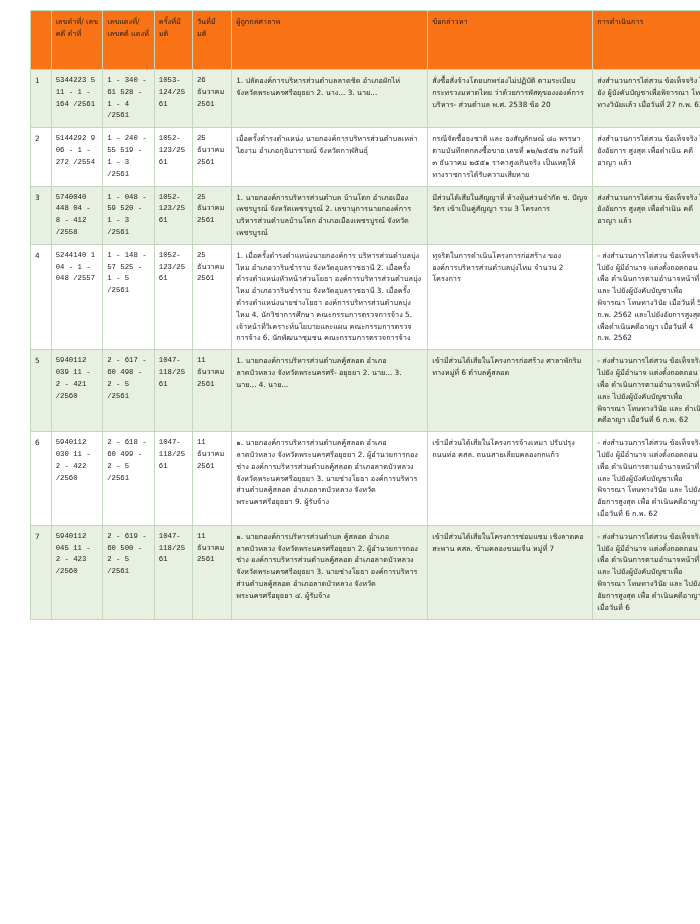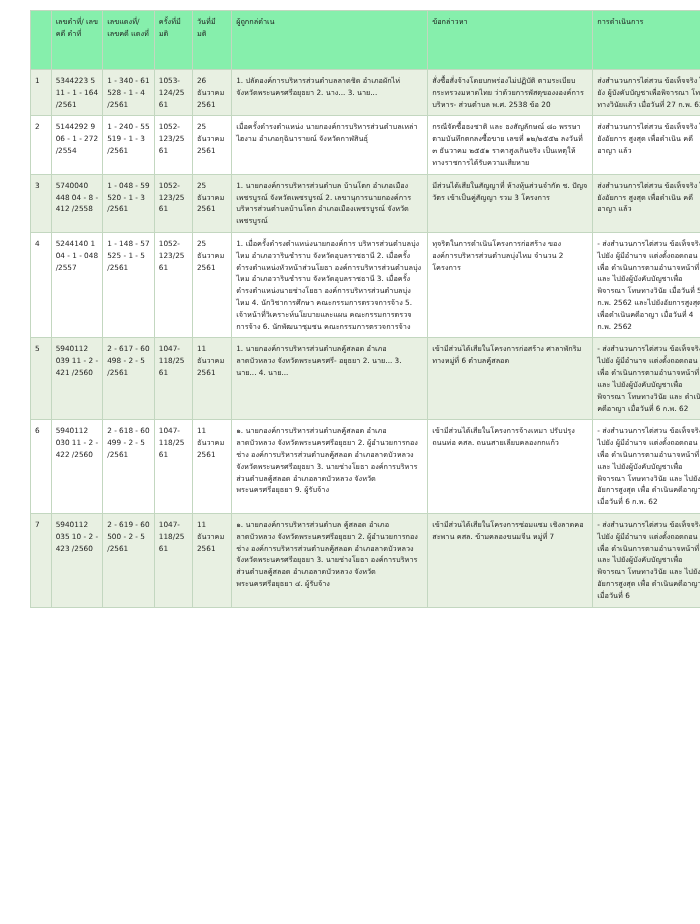--- a/index.html
+++ b/index.html
@@ -42,35 +42,36 @@
   table.doc-table td {
     border: 1px solid #c3d7c0;
     vertical-align: top;
     padding: 5px 4px 5px 4px;
     text-align: left;
     font-weight: normal;
     word-wrap: break-word;
     overflow-wrap: break-word;
   }
   thead th {
-    background: #86efac;
+    background: #f97316;
     height: 48px;
     font-size: 7.3px;
     color: #1a1a1a;
   }
   thead th.h-no { border-top: 1px solid #c3d7c0; }
   tbody tr.row-shade > td { background: #e8f0e2; }
   tbody tr.row-plain > td { background: #ffffff; }
   td.col-no {
     text-align: left;
     font-weight: bold;
     font-size: 7.3px;
   }
   td.col-num {
     white-space: normal;
+    font-family: Liberation Mono, monospace;
   }
 </style>
 </head>
 <body>
 
 <div class="page">
   <table class="doc-table">
     <colgroup>
       <col class="c-no">
         <col class="c-black">
@@ -81,21 +82,21 @@
         <col class="c-alleg">
         <col class="c-action">
     </colgroup>
     <thead>
       <tr>
         <th class="h-no"></th>
         <th>เลขดำที่/ เลขคดี ดำที่</th>
         <th>เลขแดงที่/ เลขคดี แดงที่</th>
         <th>ครั้งที่มี มติ</th>
         <th>วันที่มี มติ</th>
-        <th>ผู้ถูกกล่ดำเน</th>
+        <th>ผู้ถูกกล่ศาลาพ</th>
         <th>ข้อกล่าวหา</th>
         <th>การดำเนินการ</th>
       </tr>
     </thead>
     <tbody>
       <tr class="row-shade">
         <td class="col-no">1</td>
         <td class="col-num">5344223 5 11 - 1 - 164 /2561</td>
         <td class="col-num">1 - 340 - 61 528 - 1 - 4 /2561</td>
         <td class="col-num">1053-124/25 61</td>
@@ -149,21 +150,21 @@
         <td class="col-num">5940112 030 11 - 2 - 422 /2560</td>
         <td class="col-num">2 - 618 - 60 499 - 2 - 5 /2561</td>
         <td class="col-num">1047-118/25 61</td>
         <td class="col-num">11 ธันวาคม 2561</td>
         <td>๑. นายกองค์การบริหารส่วนตำบลคู้สลอด อำเภอลาดบัวหลวง จังหวัดพระนครศรีอยุธยา 2. ผู้อำนวยการกองช่าง องค์การบริหารส่วนตำบลคู้สลอด อำเภอลาดบัวหลวง จังหวัดพระนครศรีอยุธยา 3. นายช่างโยธา องค์การบริหารส่วนตำบลคู้สลอด อำเภอลาดบัวหลวง จังหวัดพระนครศรีอยุธยา 9. ผู้รับจ้าง</td>
         <td>เข้ามีส่วนได้เสียในโครงการจ้างเหมา ปรับปรุงถนนท่อ คสล. ถนนสายเลียบคลองกกแก้ว</td>
         <td>- ส่งสำนวนการไต่สวน ข้อเท็จจริงไปยัง ผู้มีอำนาจ แต่งตั้งถอดถอนเพื่อ ดำเนินการตามอำนาจหน้าที่ และ ไปยังผู้บังคับบัญชาเพื่อ พิจารณา โทษทางวินัย และ ไปยังอัยการสูงสุด เพื่อ ดำเนินคดีอาญา เมื่อวันที่ 6 ก.พ. 62</td>
       </tr>
       <tr class="row-shade">
         <td class="col-no">7</td>
-        <td class="col-num">5940112 035 10 - 2 - 423 /2560</td>
+        <td class="col-num">5940112 045 11 - 2 - 423 /2560</td>
         <td class="col-num">2 - 619 - 60 500 - 2 - 5 /2561</td>
         <td class="col-num">1047-118/25 61</td>
         <td class="col-num">11 ธันวาคม 2561</td>
         <td>๑. นายกองค์การบริหารส่วนตำบล คู้สลอด อำเภอลาดบัวหลวง จังหวัดพระนครศรีอยุธยา 2. ผู้อำนวยการกองช่าง องค์การบริหารส่วนตำบลคู้สลอด อำเภอลาดบัวหลวง จังหวัดพระนครศรีอยุธยา 3. นายช่างโยธา องค์การบริหารส่วนตำบลคู้สลอด อำเภอลาดบัวหลวง จังหวัดพระนครศรีอยุธยา ๔. ผู้รับจ้าง</td>
         <td>เข้ามีส่วนได้เสียในโครงการซ่อมแซม เชิงลาดคอสะพาน คสล. ข้ามคลองขนมจีน หมู่ที่ 7</td>
         <td>- ส่งสำนวนการไต่สวน ข้อเท็จจริงไปยัง ผู้มีอำนาจ แต่งตั้งถอดถอนเพื่อ ดำเนินการตามอำนาจหน้าที่ และ ไปยังผู้บังคับบัญชาเพื่อ พิจารณา โทษทางวินัย และ ไปยังอัยการสูงสุด เพื่อ ดำเนินคดีอาญา เมื่อวันที่ 6</td>
       </tr>
     </tbody>
   </table>
 </div>

